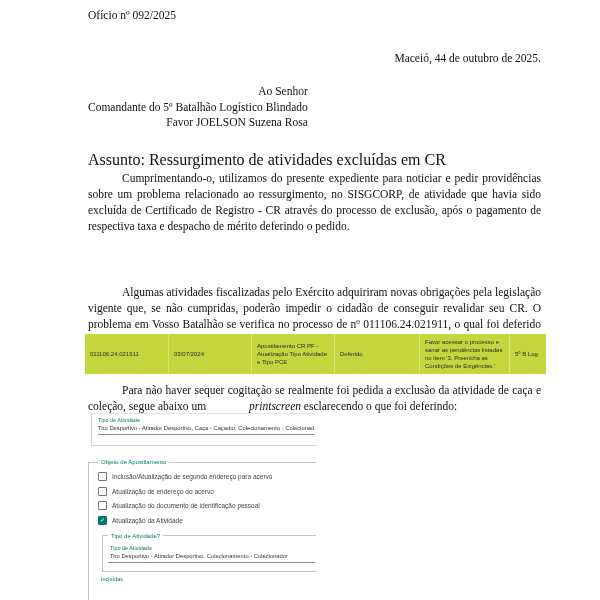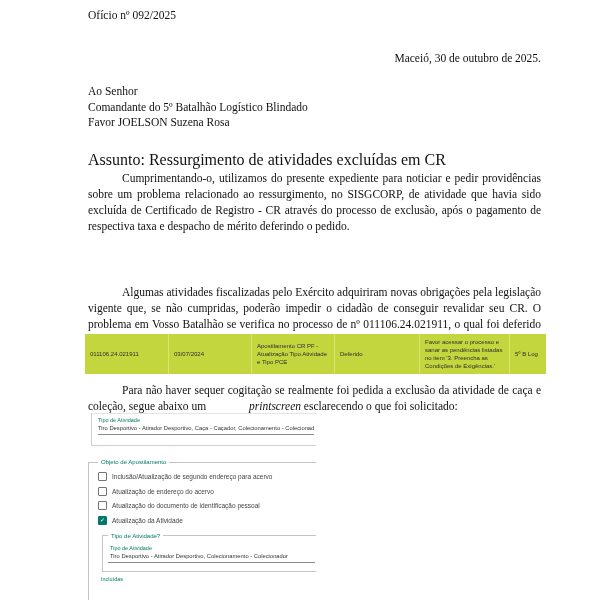--- a/index.html
+++ b/index.html
@@ -3,21 +3,21 @@
 <meta charset="utf-8">
 <style>
   html,body{margin:0;padding:0;background:#ffffff;}
   body{width:600px;height:600px;position:relative;overflow:hidden;
        font-family:"Liberation Serif","DejaVu Serif",serif;color:#111;}
   .abs{position:absolute;}
 
   
   .title{left:88px;top:9px;font-weight:normal;font-size:11.5px;}
   .dateline{left:88px;top:52px;width:453px;text-align:right;font-size:11.5px;}
-  .addr{left:88px;top:84px;font-size:11.5px;line-height:15.5px;}
+  .addr{left:88px;top:84px;font-size:11.5px;line-height:15.5px;text-align:right;}
   .addr .bold{font-weight:normal;}
   .subject{left:88px;top:151px;font-size:16px;}
   .para{left:88px;width:453px;font-size:11.5px;line-height:16px;
         text-align:justify;text-indent:34px;}
   .p1{top:170px;} .p2{top:276px;margin-top:8px;} .p3{top:382px;}
   .ital{font-style:italic;margin-left:40px;}
 
   
   .ptable{left:85px;top:334px;width:461px;height:40px;display:flex;
           background:#c3d63e;font-family:"Liberation Sans","DejaVu Sans",sans-serif;
@@ -54,33 +54,33 @@
        padding:6px 0 8px 5px;box-sizing:border-box;}
   .f2label{font-size:5.5px;color:#00796b;margin-left:2px;}
   .f2value{font-size:5.8px;color:#333;border-bottom:1px solid #8a8a8a;
            padding:2px 0 3px 2px;white-space:nowrap;overflow:hidden;width:205px;}
   .included{margin:4px 0 0 3px;font-size:5.5px;color:#00796b;}
 </style>
 </head>
 <body>
 
 <div class="abs title">Ofício nº 092/2025</div>
-<div class="abs dateline">Maceió, 30 de outubro de 2025.</div>
+<div class="abs dateline">Maceió, 44 de outubro de 2025.</div>
 
 <div class="abs addr">
   <div>Ao Senhor</div>
   <div class="bold">Comandante do 5º Batalhão Logístico Blindado</div>
   <div>Favor JOELSON Suzena Rosa</div>
 </div>
 
 <div class="abs subject">Assunto: Ressurgimento de atividades excluídas em CR</div>
 
 <div class="abs para p1">Cumprimentando-o, utilizamos do presente expediente para noticiar e pedir providências sobre um problema relacionado ao ressurgimento, no SISGCORP, de atividade que havia sido excluída de Certificado de Registro - CR através do processo de exclusão, após o pagamento de respectiva taxa e despacho de mérito deferindo o pedido.</div>
 <div class="abs para p2">Algumas atividades fiscalizadas pelo Exército adquiriram novas obrigações pela legislação vigente que, se não cumpridas, poderão impedir o cidadão de conseguir revalidar seu CR. O problema em Vosso Batalhão se verifica no processo de nº 011106.24.021911, o qual foi deferido com o pedido de exclusão da atividade de caça e coleção:</div>
-<div class="abs para p3"><span>Para não haver sequer cogitação se realmente foi pedida a exclusão da atividade de caça e coleção, segue abaixo um </span><span class="ital">printscreen</span><span> esclarecendo o que foi solicitado:</span></div>
+<div class="abs para p3"><span>Para não haver sequer cogitação se realmente foi pedida a exclusão da atividade de caça e coleção, segue abaixo um </span><span class="ital">printscreen</span><span> esclarecendo o que foi deferindo:</span></div>
 
 <div class="abs ptable">
   <div class="pcell c0">011106.24.021911</div>
   <div class="pcell c1">03/07/2024</div>
   <div class="pcell c2">Apostilamento CR PF - Atualização Tipo Atividade e Tipo PCE</div>
   <div class="pcell c3">Deferido</div>
   <div class="pcell c4">Favor acessar o processo e sanar as pendências listadas no item '3. Preencha as Condições de Exigências.'</div>
   <div class="pcell c5">5º B Log</div>
 </div>
 

